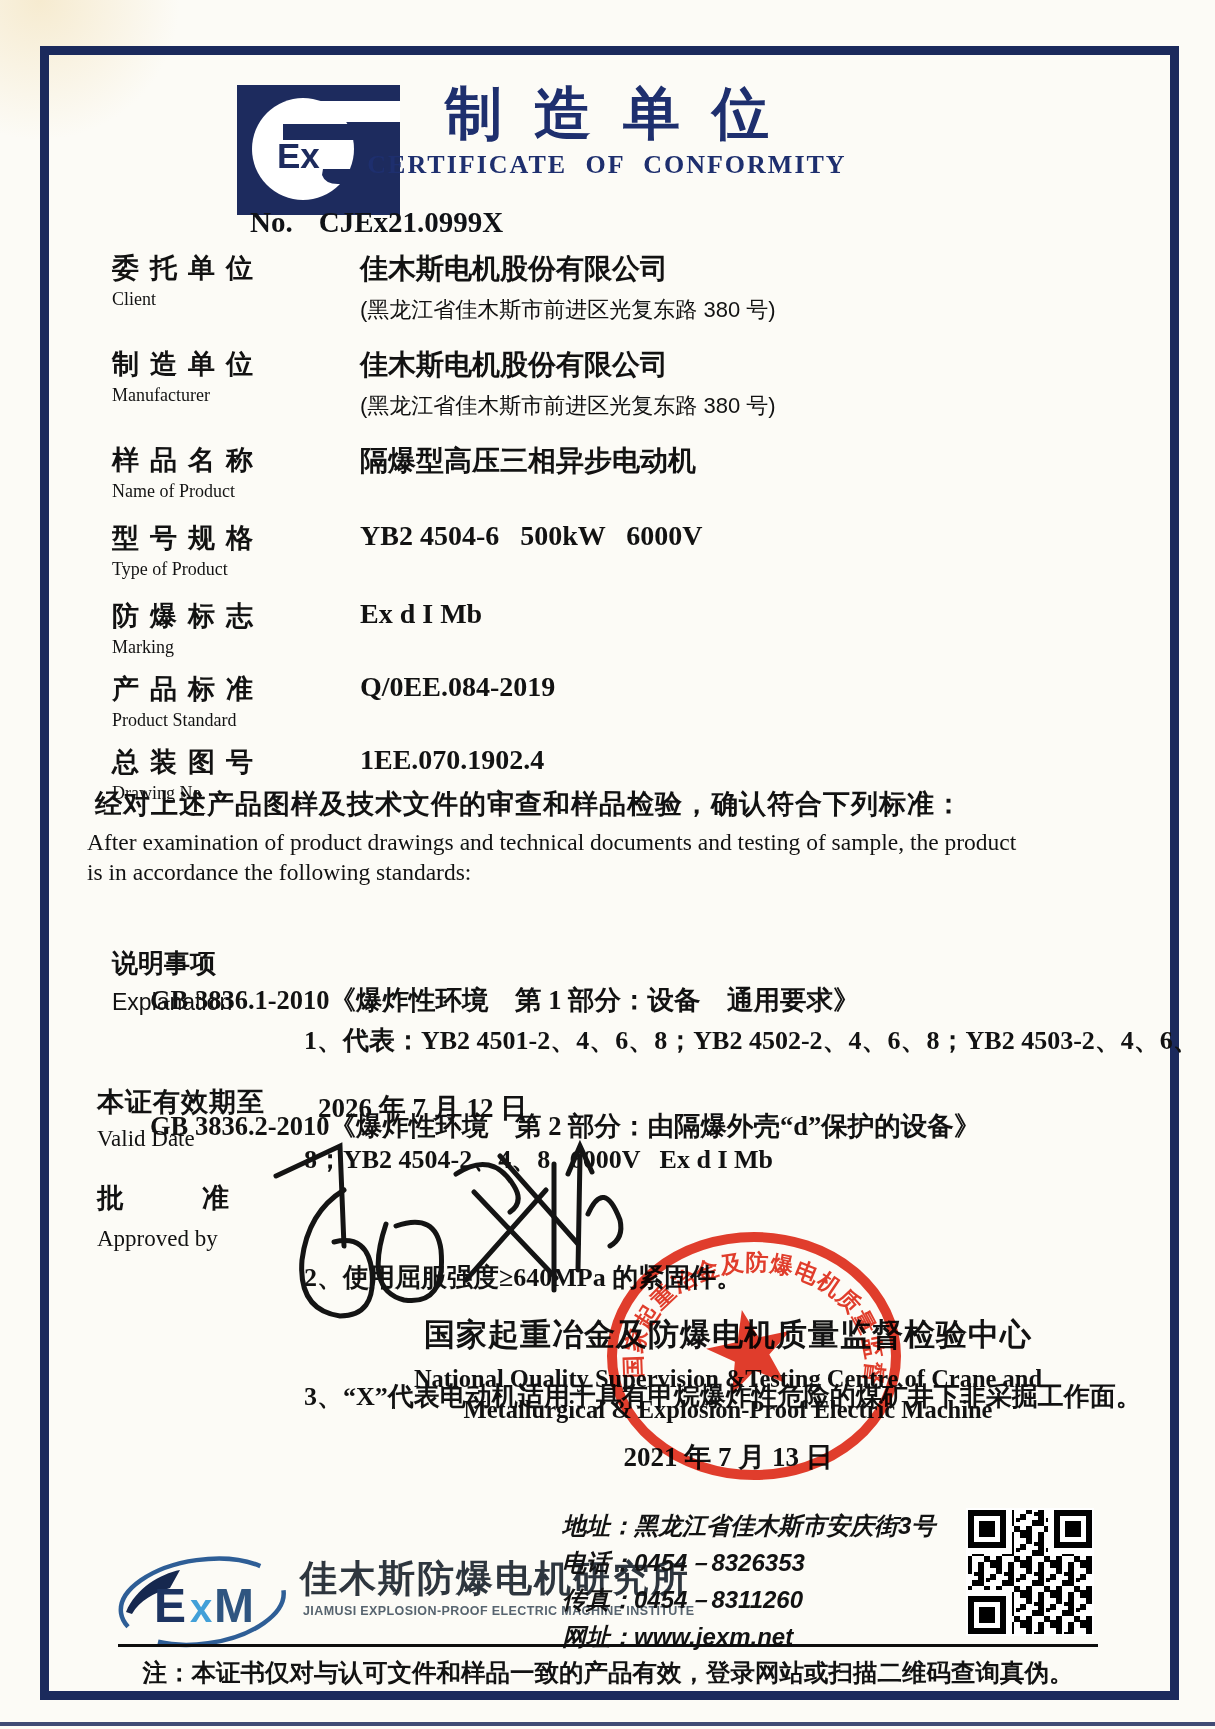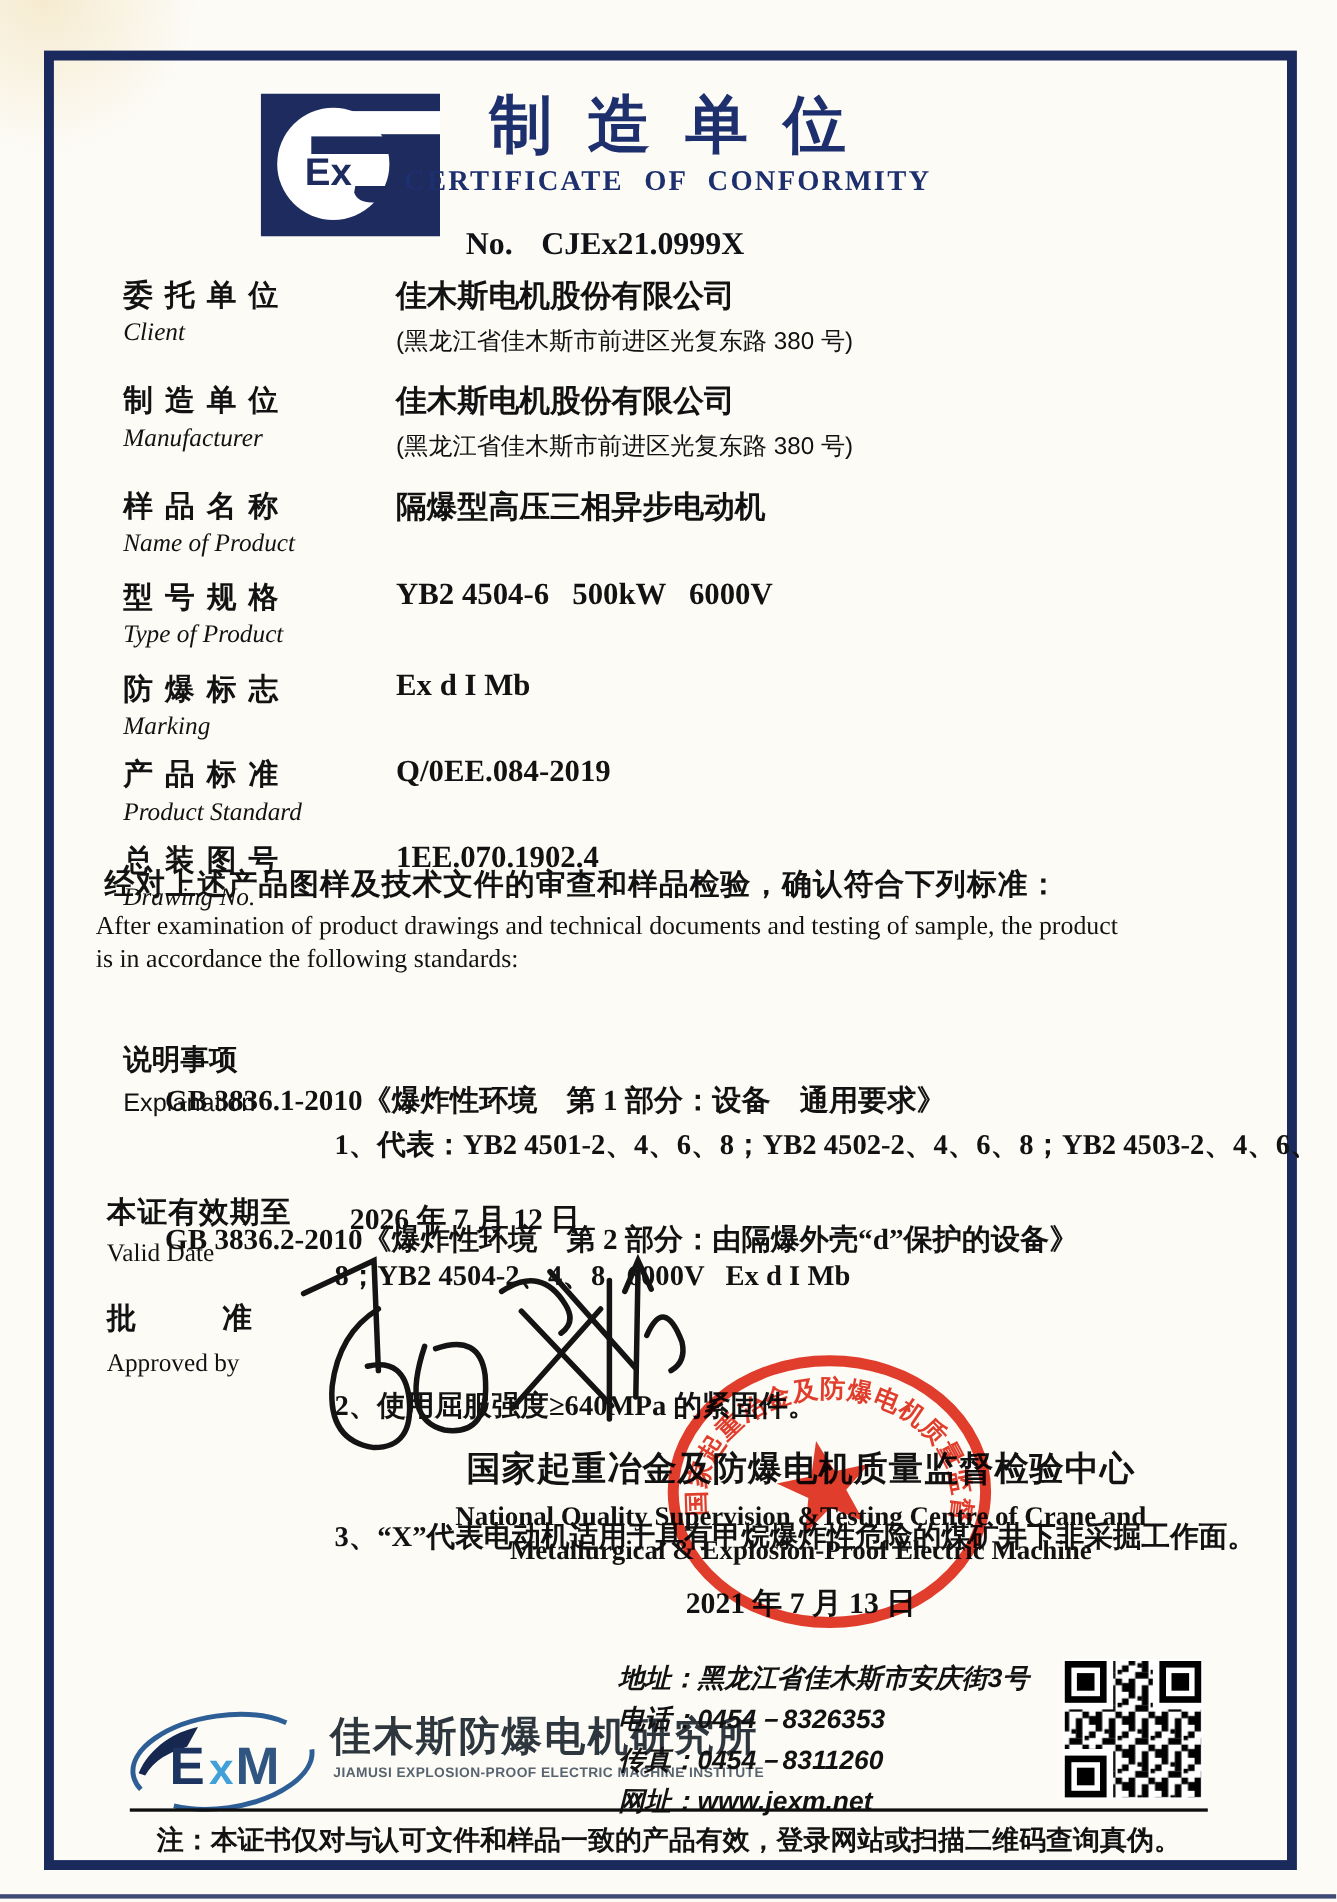--- a/index.html
+++ b/index.html
@@ -10,31 +10,31 @@
   }
   .frame{position:absolute;left:40px;top:46px;right:36px;bottom:29px;border:9px solid #1b2a5c;}
   .bottom-scan-line{position:absolute;left:0;top:1722px;width:100%;height:4px;background:#1e2c5e;opacity:.85;}
 
   
   .ex-logo{position:absolute;left:237px;top:85px;}
   .title-cn{position:absolute;left:307px;top:76px;width:600px;text-align:center;
     font-size:57px;font-weight:900;color:#1e2f6e;letter-spacing:32px;padding-left:32px;box-sizing:border-box;}
   .title-en{position:absolute;left:307px;top:150px;width:600px;text-align:center;
     font-family:"Liberation Serif",serif;font-size:26px;font-weight:700;color:#1e2f6e;letter-spacing:2px;word-spacing:10px;}
-  .cert-no{position:absolute;left:250px;top:206px;width:600px;text-align:center;
+  .cert-no{position:absolute;left:250px;top:206px;width:600px;
     font-family:"Liberation Serif",serif;font-size:29px;font-weight:600;color:#101216;}
   .cert-no .num{margin-left:26px;}
 
   
   .fields{position:absolute;left:112px;top:250px;width:1010px;}
   .field-row{display:flex;}
   .field-row.m1{margin-bottom:21px;} .field-row.m2{margin-bottom:18px;} .field-row.m3{margin-bottom:13px;}
   .f-label{width:248px;flex:none;}
   .f-label .cn{font-size:27px;font-weight:900;letter-spacing:11px;white-space:nowrap;}
-  .f-label .en{font-family:"Liberation Serif",serif;font-size:23px;margin-top:3px;font-style:italic;}
+  .f-label .en{font-family:"Liberation Serif",serif;font-size:18px;margin-top:3px;}
   .f-value{flex:1;}
   .f-value .val{font-size:28px;font-weight:700;font-family:"Liberation Serif",serif;white-space:pre;}
   .f-value .note{font-size:22px;margin-top:7px;white-space:pre;}
   .f-value .note:empty{display:none;}
 
   
   .conf{position:absolute;left:95px;top:786px;width:1040px;}
   .conf .cn{font-size:27px;font-weight:900;letter-spacing:1px;white-space:nowrap;}
   .conf .en{font-family:"Liberation Serif",serif;font-size:23.5px;line-height:30px;margin-top:5px;margin-left:-8px;}
   .conf .stds{margin-top:8px;padding-left:55px;font-family:"Liberation Serif",serif;

